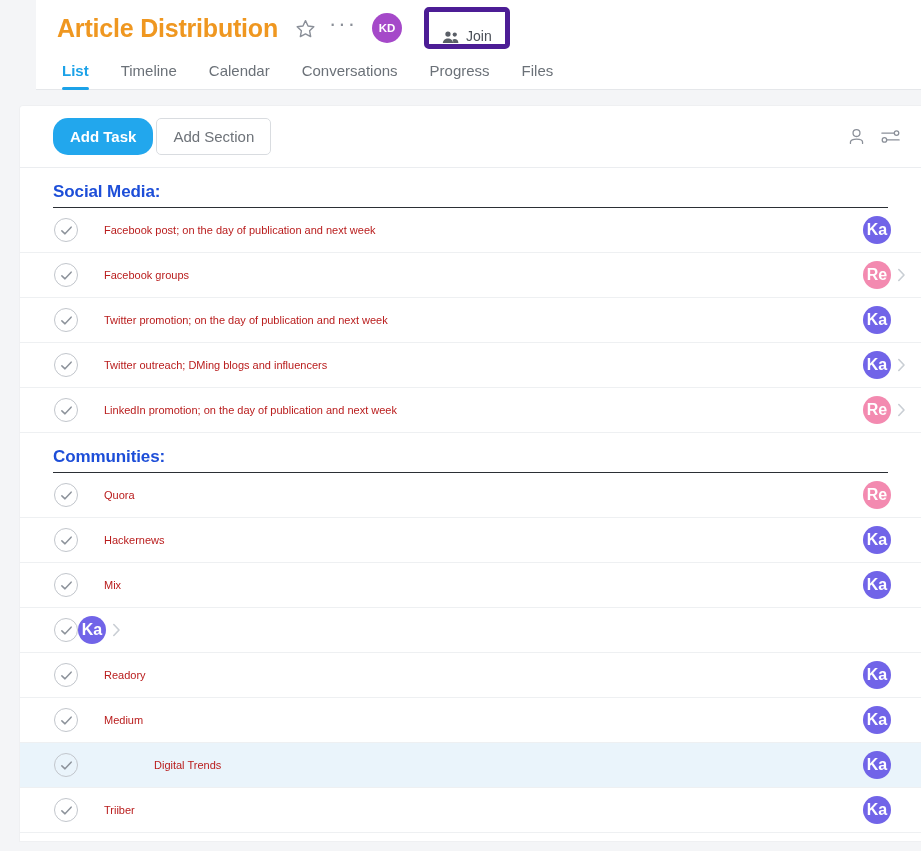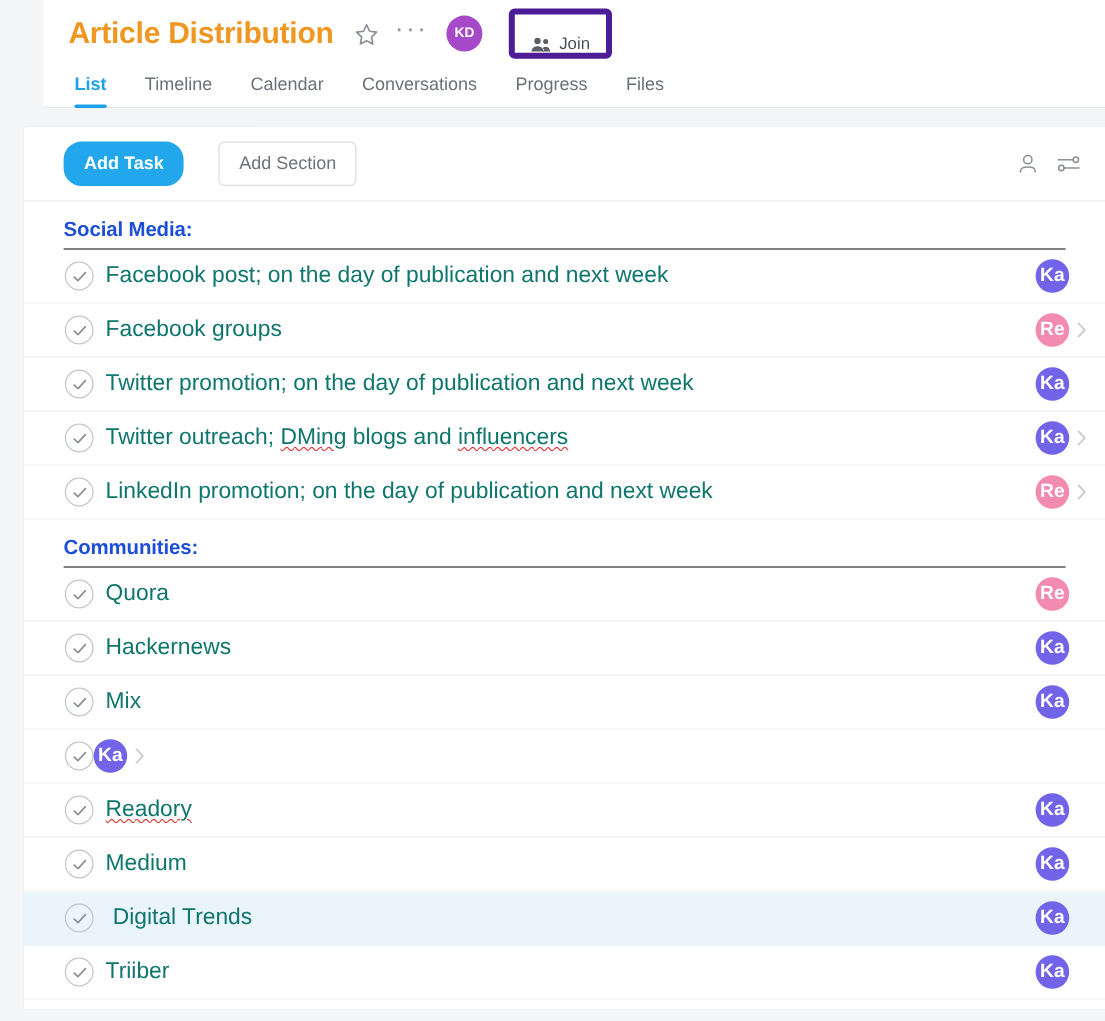--- a/index.html
+++ b/index.html
@@ -140,21 +140,21 @@
     font-family: inherit;
   }
   .btn-add-section {
     background: #fff;
     color: #6e7379;
     border: 1px solid #d9dce0;
     border-radius: 5px;
     font-size: 15px;
     padding: 0 16px;
     height: 37px;
-    margin-left: 29px;
+    margin-left: 3px;
     cursor: pointer;
     font-family: inherit;
   }
   .toolbar-spacer { flex: 1; }
   .toolbar-icon {
     width: 26px; height: 26px;
     display: flex; align-items: center; justify-content: center;
     color: #8b9099;
     cursor: pointer;
     margin-left: 8px;
@@ -175,37 +175,37 @@
 
   .task-row {
     display: flex;
     align-items: center;
     height: 45px;
     padding: 0 0 0 34px;
     border-bottom: 1px solid #eef0f2;
     position: relative;
     cursor: pointer;
   }
-  .task-row.highlight { background: #eaf4fb; }
+  .task-row.highlight { background: #eaf4fb; gap: 44px; }
   .task-row.highlight .task-label { padding-left: 6px; }
 
   .check-circle {
     width: 24px; height: 24px;
     border-radius: 50%;
     border: 1.4px solid #c2c6cc;
     display: flex; align-items: center; justify-content: center;
     flex: 0 0 auto;
     cursor: pointer;
   }
   .check-circle svg { display:block; }
 
   .task-label {
-    margin-left: 10px;
-    font-size: 19px;
-    color: #0f766e;
+    margin-left: 26px;
+    font-size: 11px;
+    color: #b91c1c;
     white-space: nowrap;
     overflow: hidden;
     text-overflow: ellipsis;
     flex: 1;
   }
   .sp {
     text-decoration: underline;
     text-decoration-color: #e03b3b;
     text-decoration-style: wavy;
     text-decoration-thickness: 1px;

